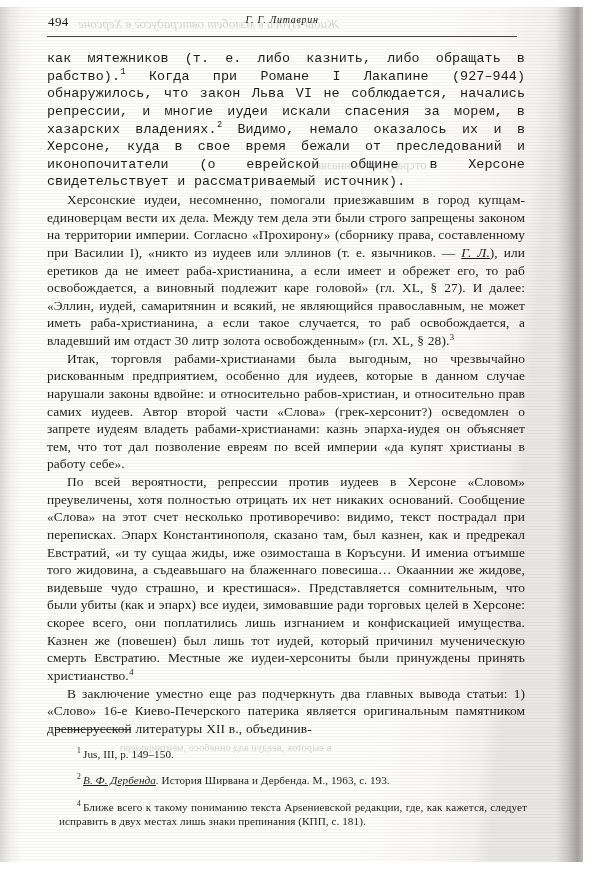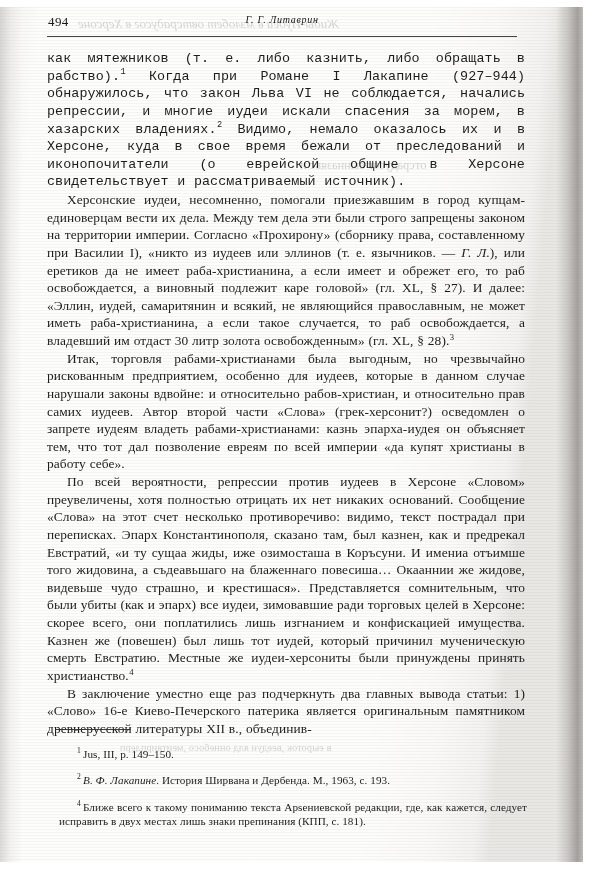--- a/index.html
+++ b/index.html
@@ -129,21 +129,21 @@
     line-height: 17.62px;
     text-align: justify;
     text-align-last: left;
     letter-spacing: .08px;
     word-spacing: .4px;
     hyphens: manual;
   }
   .body p.ind { text-indent: 20px; }
   .body p.noind { text-indent: 0; font-family: Liberation Mono, monospace; }
 
-  i, .it { font-style: italic; }
+  i, .it { font-style: italic; text-decoration: underline; }
 
   sup.fn {
     font-size: 8.6px;
     line-height: 0;
     vertical-align: .62em;
     margin-left: .4px;
   }
 
   
   .rule-fn {
@@ -205,21 +205,21 @@
       <p class="noind"><span>как мятежников (т. е. либо казнить, либо обращать в рабство).</span><sup class="fn">1</sup><span> Когда при Романе I Лакапине (927–944) обнаружилось, что закон Льва VI не соблюдается, начались репрессии, и многие иудеи искали спасения за морем, в хазарских владениях.</span><sup class="fn">2</sup><span> Видимо, немало оказалось их и в Херсоне, куда в свое время бежали от преследований и иконопочитатели (о еврейской общине в Херсоне свидетельствует и рассматриваемый источник).</span></p>
       <p class="ind"><span>Херсонские иудеи, несомненно, помогали приезжавшим в город купцам-единоверцам вести их дела. Между тем дела эти были строго запрещены законом на территории империи. Согласно «Прохирону» (сборнику права, составленному при Василии I), «никто из иудеев или эллинов (т. е. язычников. — </span><i>Г. Л.</i><span>), или еретиков да не имеет раба-христианина, а если имеет и обрежет его, то раб освобождается, а виновный подлежит каре головой» (гл. XL, § 27). И далее: «Эллин, иудей, самаритянин и всякий, не являющийся православным, не может иметь раба-христианина, а если такое случается, то раб освобождается, а владевший им отдаст 30 литр золота освобожденным» (гл. XL, § 28).</span><sup class="fn">3</sup></p>
       <p class="ind"><span>Итак, торговля рабами-христианами была выгодным, но чрезвычайно рискованным предприятием, особенно для иудеев, которые в данном случае нарушали законы вдвойне: и относительно рабов-христиан, и относительно прав самих иудеев. Автор второй части «Слова» (грек-херсонит?) осведомлен о запрете иудеям владеть рабами-христианами: казнь эпарха-иудея он объясняет тем, что тот дал позволение евреям по всей империи «да купят христианы в работу себе».</span></p>
       <p class="ind"><span>По всей вероятности, репрессии против иудеев в Херсоне «Словом» преувеличены, хотя полностью отрицать их нет никаких оснований. Сообщение «Слова» на этот счет несколько противоречиво: видимо, текст пострадал при переписках. Эпарх Константинополя, сказано там, был казнен, как и предрекал Евстратий, «и ту сущаа жиды, иже озимосташа в Коръсуни. И имениа отъимше того жидовина, а съдеавьшаго на блаженнаго повесиша… Окааннии же жидове, видевьше чудо страшно, и крестишася». Представляется сомнительным, что были убиты (как и эпарх) все иудеи, зимовавшие ради торговых целей в Херсоне: скорее всего, они поплатились лишь изгнанием и конфискацией имущества. Казнен же (повешен) был лишь тот иудей, который причинил мученическую смерть Евстратию. Местные же иудеи-херсониты были принуждены принять христианство.</span><sup class="fn">4</sup></p>
       <p class="ind"><span>В заключение уместно еще раз подчеркнуть два главных вывода статьи: 1) «Слово» 16-е Киево-Печерского патерика является оригинальным памятником древнерусской литературы XII в., объединив-</span></p>
     </div>
 
   <div class="rule-fn"></div>
   <div class="notes">
       <p class="first"><sup class="mk">1</sup><span>Jus, III, p. 149–150.</span></p>
-      <p class="first"><sup class="mk">2</sup><i>В. Ф. Лакапине</i><span>. История Ширвана и Дербенда. М., 1963, с. 193.</span></p>
+      <p class="first"><sup class="mk">2</sup><i>В. Ф. Дербенда</i><span>. История Ширвана и Дербенда. М., 1963, с. 193.</span></p>
       <p class="first"><sup class="mk">4</sup><span>Ближе всего к такому пониманию текста Арseниевской редакции, где, как кажется, следует исправить в двух местах лишь знаки препинания (КПП, с. 181).</span></p>
     </div>
 
   <div class="grain"></div>
   <div class="gutter-left"></div>
   <div class="curl-right"></div>
   <div class="sheet-edge"></div>
   <div class="sheet-edge-top"></div>
   <div class="sheet-edge-bottom"></div>
 </div>

